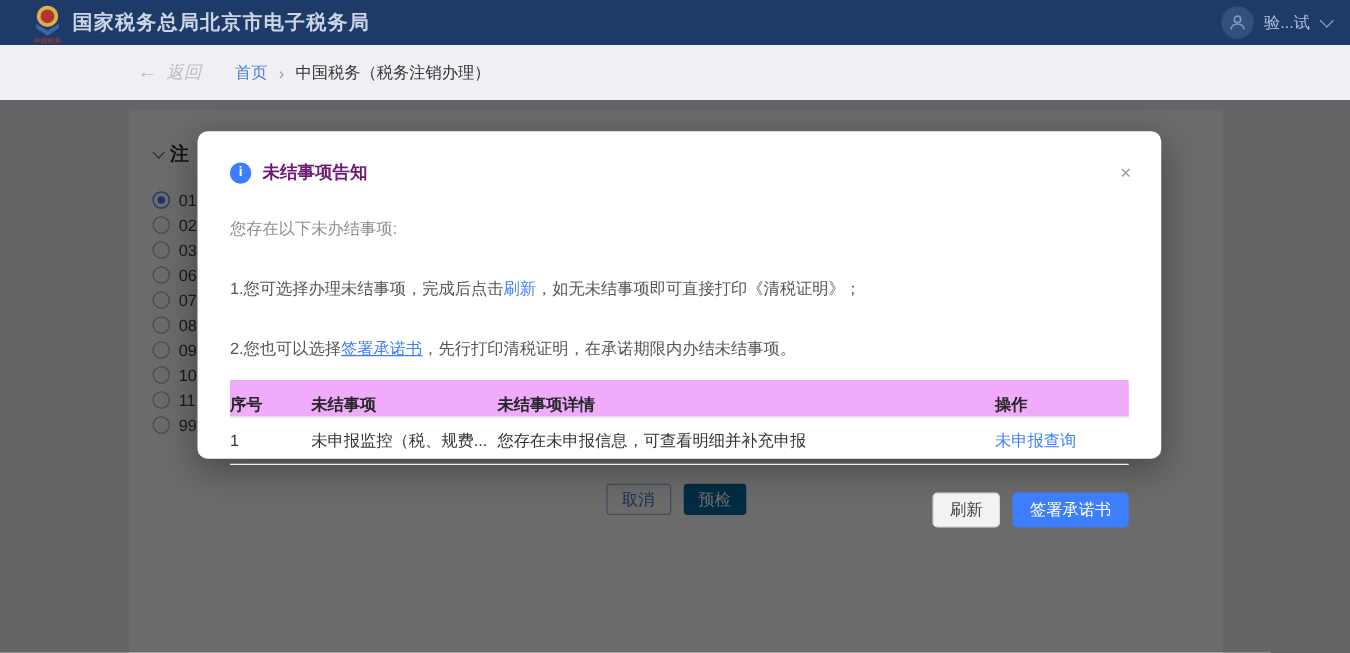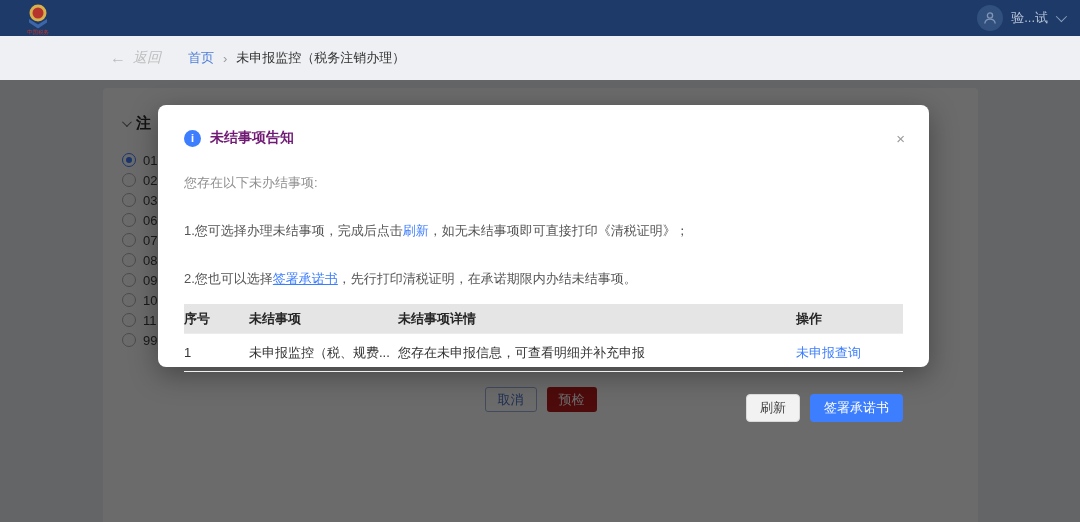--- a/index.html
+++ b/index.html
@@ -46,79 +46,80 @@
   .sec-label { font-size:15px; font-weight:600; color:#2b2b2b; }
   .radio-group { position:absolute; left:19px; top:62px; }
   .radio-item { height:20px; display:flex; align-items:center; gap:7px; cursor:pointer; }
   .radio { width:14px; height:14px; border-radius:50%; border:1px solid #b3b3b3; background:#fff; position:relative; flex:0 0 auto; }
   .radio.selected { border-color:#3d7eff; }
   .radio.selected::after { content:""; position:absolute; left:3px; top:3px; width:6px; height:6px; border-radius:50%; background:#3d7eff; }
   .radio-label { font-size:13px; color:#3f3f3f; }
 
   .page-actions { position:absolute; left:0; right:0; top:299px; display:flex; justify-content:center; gap:10px; }
   .btn-cancel { height:25px; padding:0 12px; background:#fff; border:1px solid #9db4de; border-radius:3px; color:#4a72c4; font-size:13px; cursor:pointer; }
-  .btn-precheck { height:25px; padding:0 12px; background:#b91c1c; border:none; border-radius:3px; color:#fff; font-size:13px; cursor:pointer; }
+  .btn-precheck { height:25px; padding:0 12px; background:#0369a1; border:none; border-radius:3px; color:#fff; font-size:13px; cursor:pointer; }
 
   
   .overlay { position:absolute; top:80px; left:0; right:0; bottom:0; background:rgba(0,0,0,0.58); z-index:5; }
   .modal {
     position:absolute; left:158px; top:105px; width:771px; height:262px; z-index:10;
     background:#fff; border-radius:8px; box-shadow:0 8px 28px rgba(0,0,0,0.35);
     padding:22px 26px 0 26px;
   }
   .modal-title-row { display:flex; align-items:center; gap:9px; height:22px; }
   .info-icon { width:17px; height:17px; border-radius:50%; background:#3d7eff; color:#fff;
     font-size:11px; font-weight:bold; line-height:17px; text-align:center; flex:0 0 auto; }
   .modal-title { font-size:14px; font-weight:bold; color:#701a75; }
   .modal-close { position:absolute; top:26px; right:24px; color:#9a9a9a; font-size:15px; line-height:1; cursor:pointer; }
   .modal-text { margin-top:3px; font-size:13px; line-height:19px; }
   .intro-line { color:#8f8f8f;margin-top:24px; }
   .num-line { color:#555;margin-top:29px; }
   .link { color:#3d7eff; cursor:pointer; }
   .link.u { text-decoration:underline; }
 
   .m-table { margin-top:16px; font-size:13px; }
-  .m-thead { display:flex; align-items:center; height:30px; background:#e5e5e5; border-bottom:1px solid #ececec; font-weight:bold; color:#262626; }
+  .m-thead { display:flex; align-items:flex-end; height:30px; background:#f0abfc; border-bottom:1px solid #ececec; font-weight:bold; color:#262626; }
   .m-row { display:flex; align-items:center; height:38px; border-bottom:1px solid #f0f0f0; color:#333; }
   .c1 { width:65px; } .c2 { width:149px; } .c3 { flex:1; } .c4 { width:107px; }
 
   .m-footer { margin-top:22px; display:flex; justify-content:flex-end; gap:10px; }
   .btn-refresh { height:28px; padding:0 13px; background:#f2f2f2; border:1px solid #d9d9d9; border-radius:4px; color:#404040; font-size:13px; cursor:pointer; }
   .btn-sign { height:28px; padding:0 14px; background:#3d7eff; border:none; border-radius:4px; color:#fff; font-size:13px; cursor:pointer; }
 </style>
 </head>
 <body>
 
 <div class="app-header">
   <svg class="logo" viewBox="0 0 22 32">
     <circle cx="11" cy="10" r="8.5" fill="#d8b04c"></circle>
     <circle cx="11" cy="10" r="5.5" fill="#b5342e"></circle>
     <path d="M2 16 L11 21.5 L20 16 L20 19.5 L11 25.5 L2 19.5 Z" fill="#3c66a8"></path>
     <text x="11" y="31" font-size="5.5" fill="#c0392b" text-anchor="middle">中国税务</text>
   </svg>
+  <div class="app-title">国家税务总局北京市电子税务局</div>
   <div class="user-area">
     <div class="avatar">
       <svg width="16" height="16" viewBox="0 0 16 16">
         <circle cx="8" cy="5.5" r="2.6" fill="none" stroke="#8296b6" stroke-width="1.3"></circle>
         <path d="M2.8 13.5 C3.2 10.4 5.4 9.2 8 9.2 C10.6 9.2 12.8 10.4 13.2 13.5" fill="none" stroke="#8296b6" stroke-width="1.3"></path>
       </svg>
     </div>
     <span class="user-name">验...试</span>
     <span class="chev"></span>
   </div>
 </div>
 
 <div class="breadcrumb-bar">
   <div class="back-btn">
     <span class="back-arrow">←</span>
     <span class="back-label">返回</span>
   </div>
   <span class="bc-home">首页</span>
   <span class="bc-sep">›</span>
-  <span class="bc-current">未申报监控（税务注销办理）</span>
+  <span class="bc-current">中国税务（税务注销办理）</span>
 </div>
 
 <div class="content-area">
   <div class="content-card">
     <div class="section-header">
       <span class="sec-chev"></span>
       <span class="sec-label">注</span>
     </div>
     <div class="radio-group">
       <div class="radio-item">

